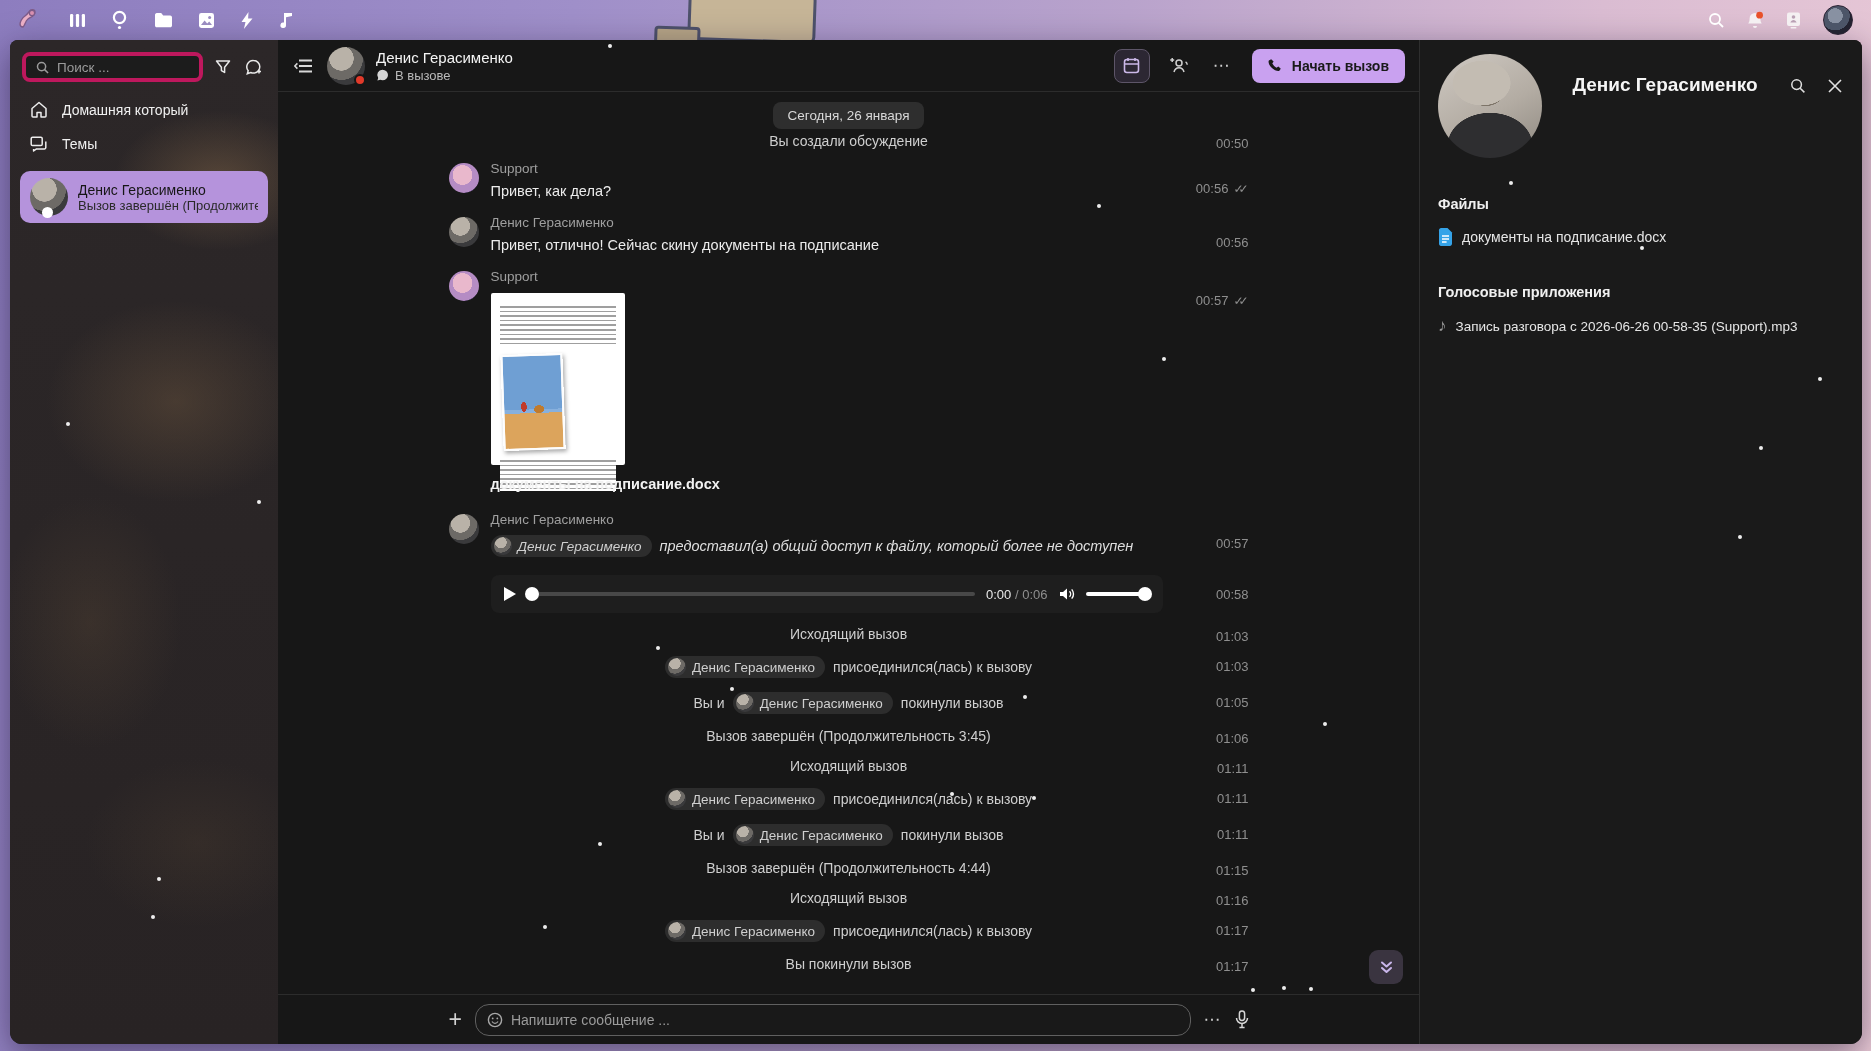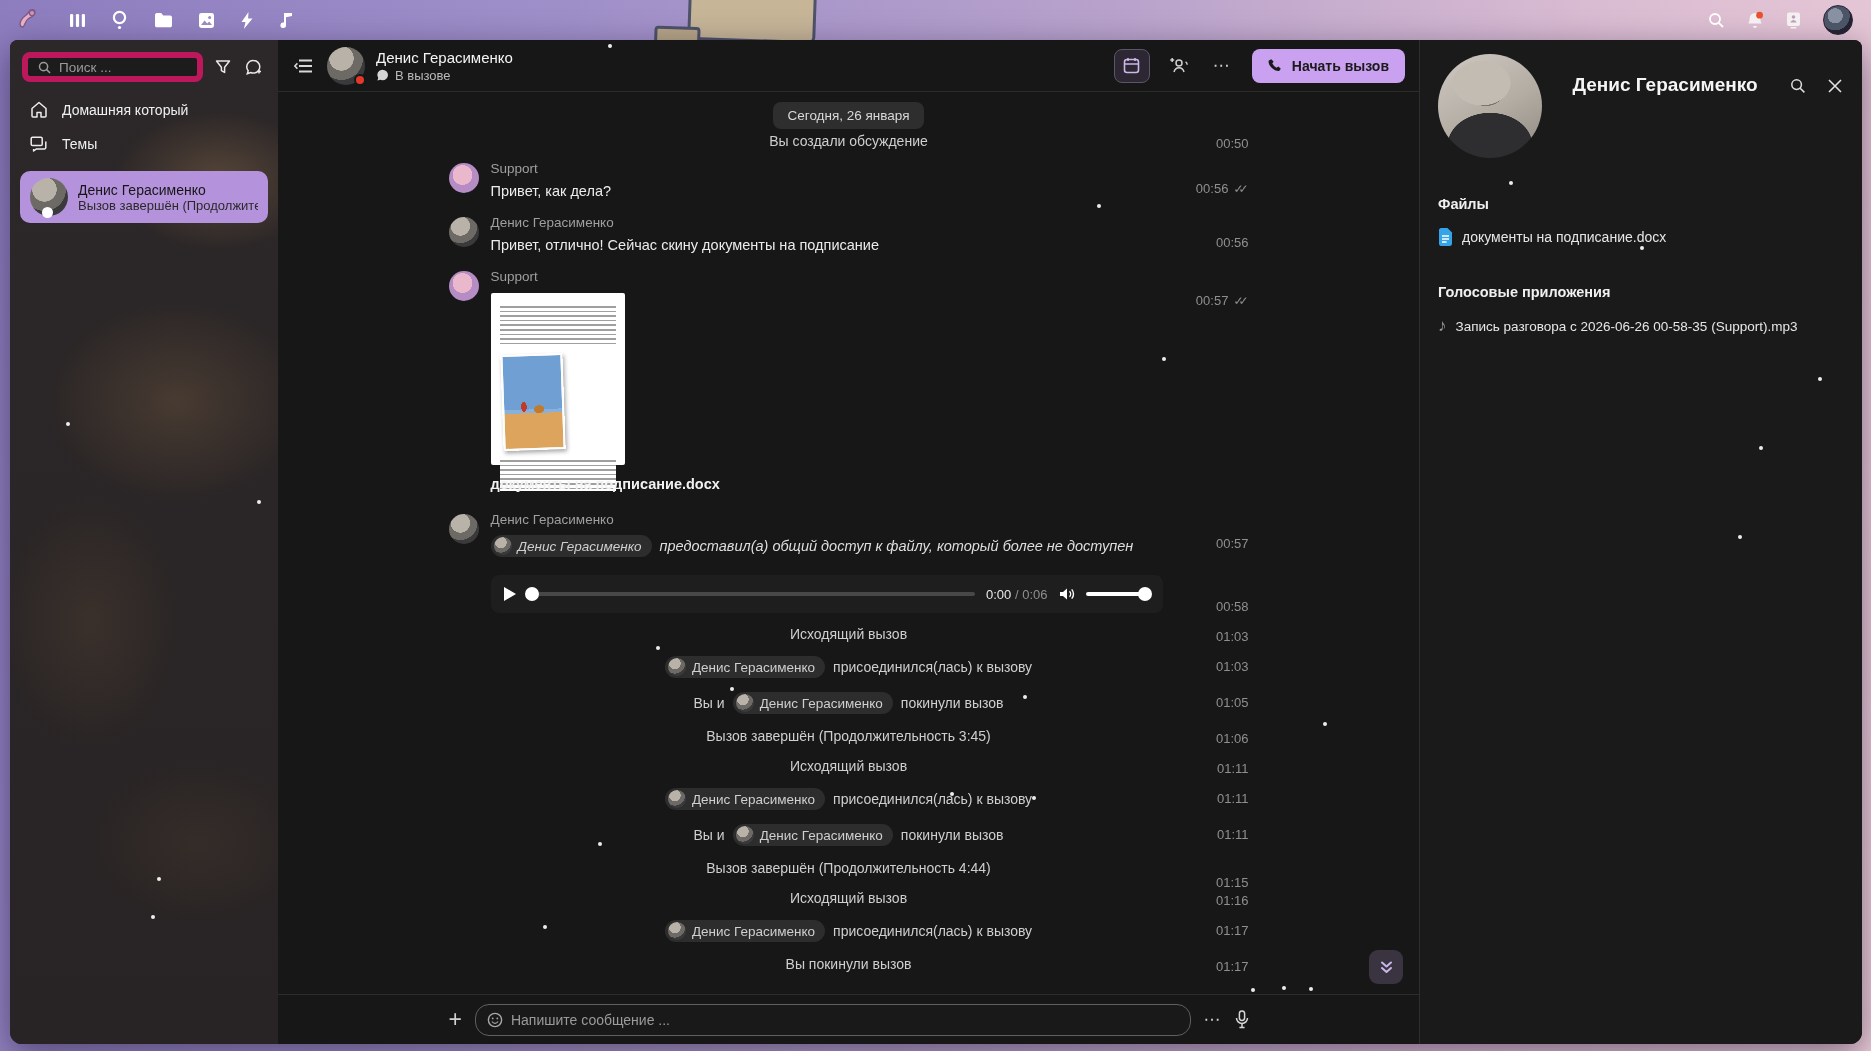--- a/index.html
+++ b/index.html
@@ -27,21 +27,21 @@
   .sidebar .sb-bg { position:absolute; inset:0;
     background:
       radial-gradient(150px 100px at 78% 14%, rgba(128,100,72,.50), transparent 70%),
       radial-gradient(180px 140px at 62% 36%, rgba(112,88,64,.42), transparent 72%),
       radial-gradient(130px 180px at 30% 58%, rgba(96,76,56,.30), transparent 70%),
       radial-gradient(160px 120px at 70% 80%, rgba(88,70,52,.25), transparent 70%),
       linear-gradient(#2c2728,#282324); }
   .sidebar > * { position:relative; }
   .sb-search-row { display:flex; align-items:center; gap:10px; padding:12px 12px 10px 12px; }
   .sb-search { flex:1; display:flex; align-items:center; gap:8px; height:30px;
-    background:#1c1c1c; border:6px solid #be185d; border-radius:8px; padding:0 10px; }
+    background:#1c1c1c; border:4px solid #be185d; border-radius:8px; padding:0 10px; }
   .sb-search input { background:transparent; border:none; outline:none; color:#e6e6e6;
     font:13.5px "Liberation Sans",sans-serif; width:100%; }
   .sb-search input::placeholder { color:#9b9b9b; }
   .icon-btn { background:none; border:none; cursor:pointer; display:flex; align-items:center;
     justify-content:center; padding:2px; }
   .nav-item { display:flex; align-items:center; gap:14px; padding:9px 10px 9px 20px;
     color:#f0f0f0; font-size:14px; cursor:pointer; }
   .chat-item { margin:10px 10px 0 10px; display:flex; align-items:center; gap:10px;
     background:#b593dc; border-radius:10px; padding:7px 10px; cursor:pointer; color:#161616; }
   .chat-item .cname { font-size:14px; color:#161616; }
@@ -392,21 +392,21 @@
             <span>
               <svg width="16" height="14" viewBox="0 0 16 14">
                   <path d="M1 5h3l4-3.6v11.2L4 9H1z" fill="#fff"></path>
                   <path d="M10.5 4.2a4 4 0 0 1 0 5.6M12.7 2.4a6.8 6.8 0 0 1 0 9.2" fill="none" stroke="#fff" stroke-width="1.4"></path>
                 </svg>
             </span>
             <span class="vol">
                 <span class="thumb"></span>
               </span>
           </div>
-          <span class="time" style="top:24px;text-align:right;">
+          <span class="time" style="top:12px;text-align:right;">
               <span>00:58</span>
             </span>
         </div>
 
         <div class="row centered">
           <span class="callrow">
               <span>Исходящий вызов</span>
             </span>
           <span class="time" style="top:10px;">
               <span>01:03</span>
@@ -475,21 +475,21 @@
             <span>покинули вызов</span>
           </span>
           <span class="time" style="top:10px;">
               <span>01:11</span>
             </span>
         </div>
         <div class="row centered">
           <span class="callrow">
               <span>Вызов завершён (Продолжительность 4:44)</span>
             </span>
-          <span class="time" style="top:22px;align-items:center;">
+          <span class="time" style="top:10px;align-items:center;">
               <span>01:15</span>
             </span>
         </div>
         <div class="row centered">
           <span class="callrow">
               <span>Исходящий вызов</span>
             </span>
           <span class="time" style="top:10px;">
               <span>01:16</span>
             </span>

